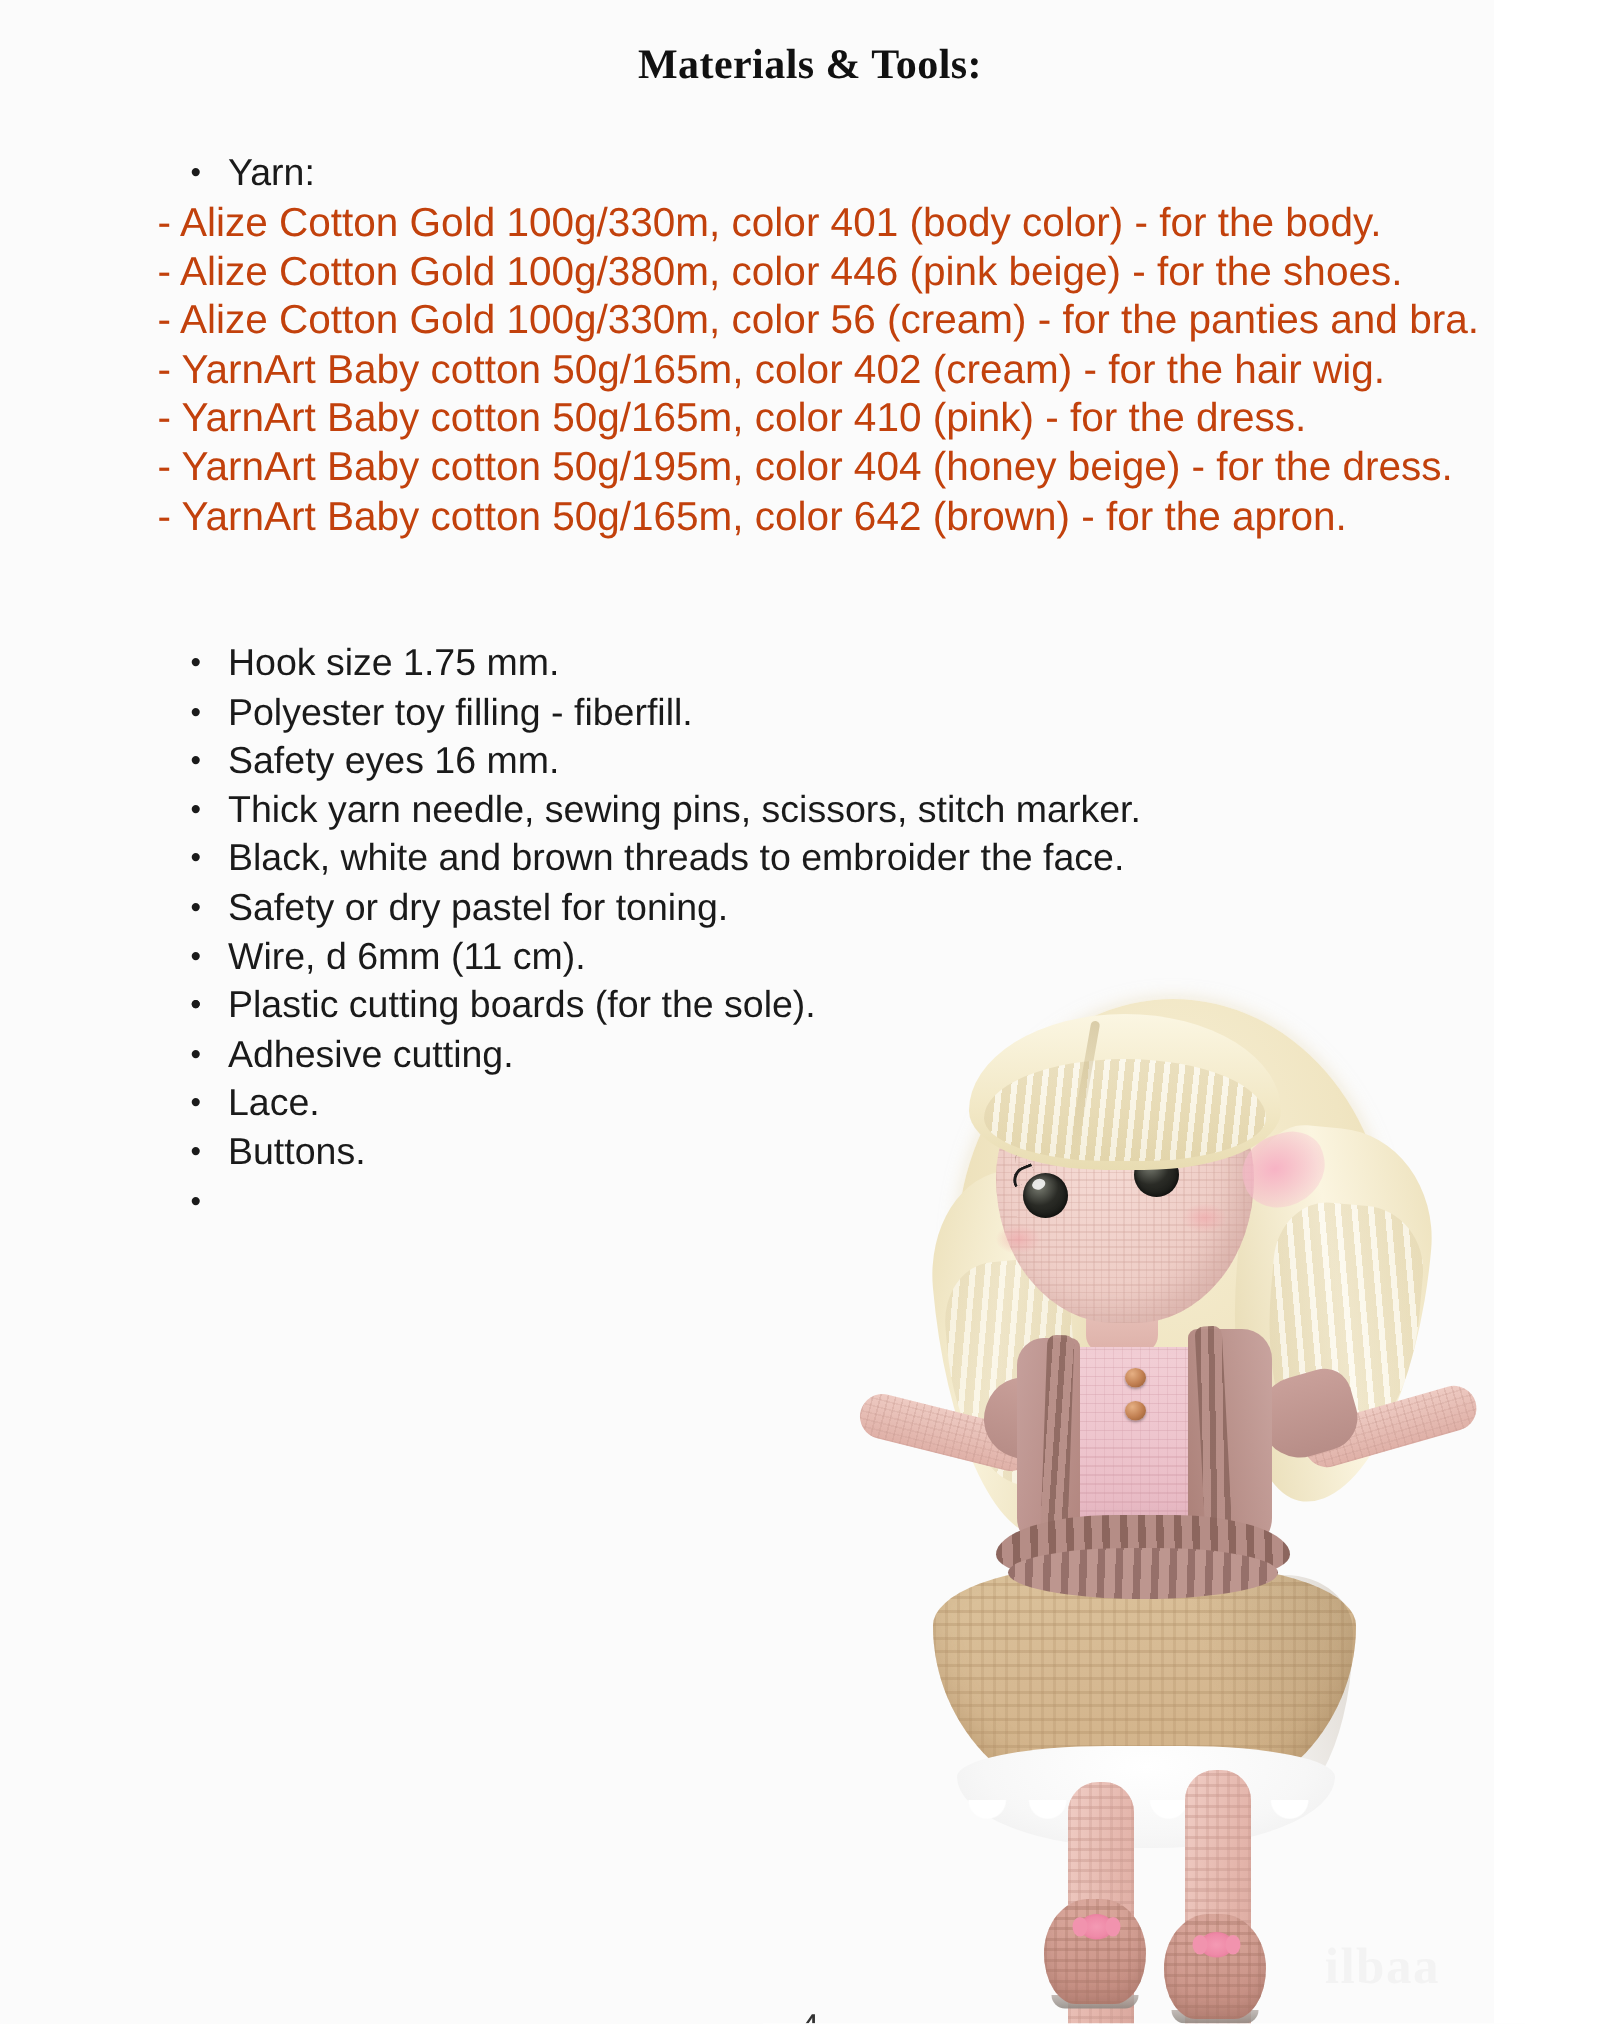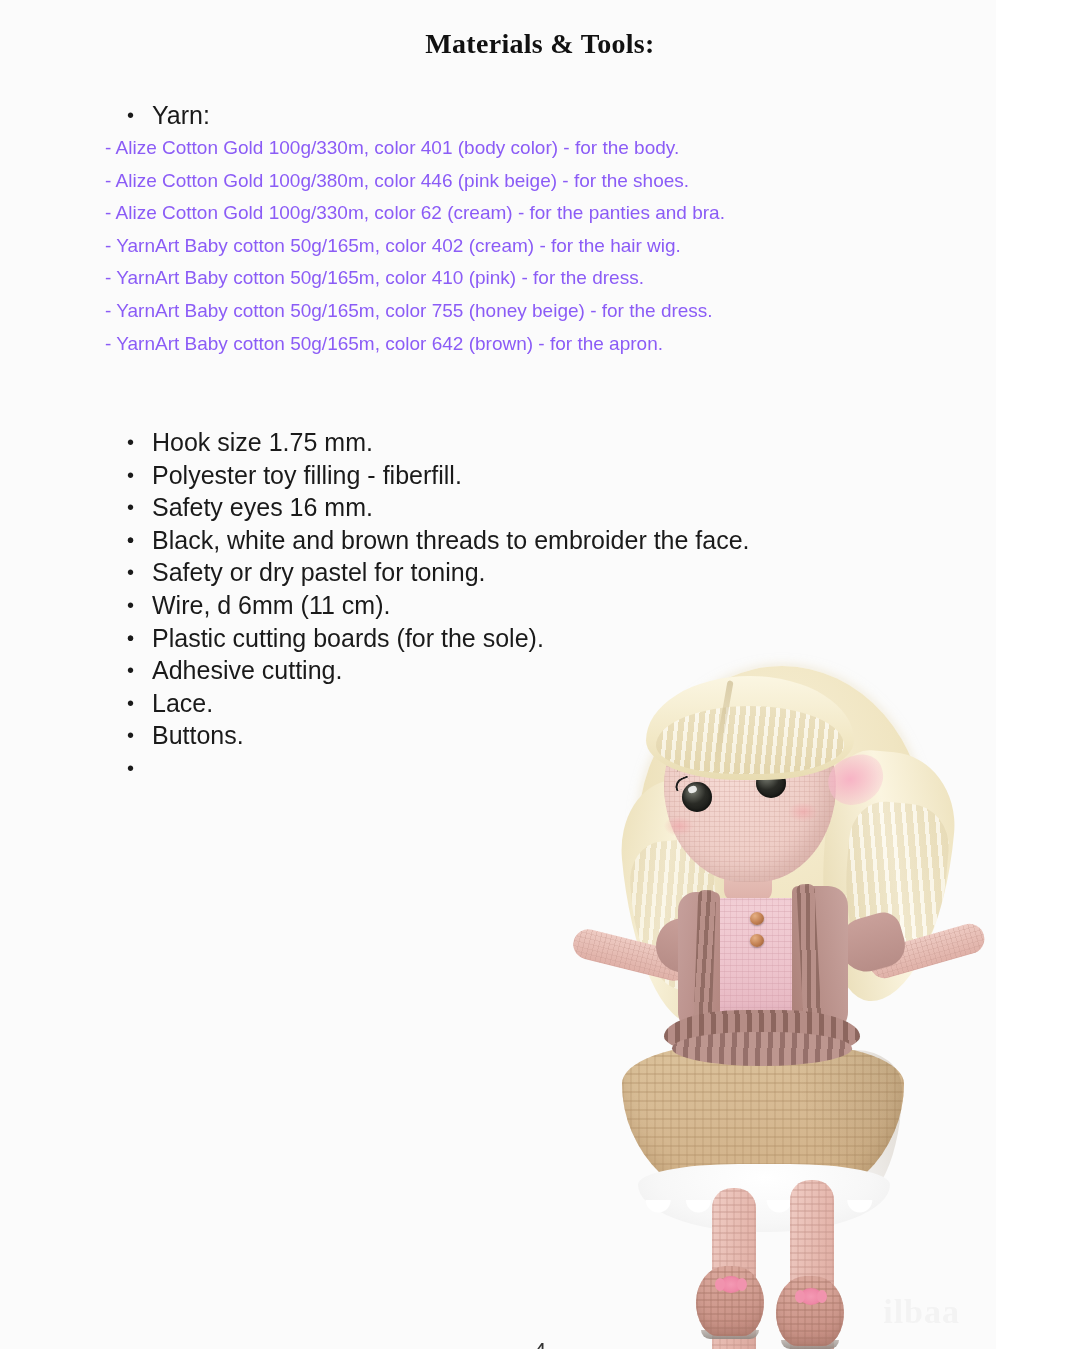--- a/index.html
+++ b/index.html
@@ -47,24 +47,24 @@
     color: #1a1a1a;
   }
   .yarn-head .bullet {
     position: absolute;
     left: 22px;
     top: 0;
     font-size: 20px;
     line-height: 33px;
   }
   .yarn-line {
-    font-size: 19px;
+    font-size: 27px;
     line-height: 32.6px;
     white-space: nowrap;
-    color: #8b5cf6;
+    color: #c2410c;
   }
 
   
   .tools-list {
     position: absolute;
     left: 105px;
     top: 426px;
     width: 800px;
     list-style: none;
     margin: 0;
@@ -478,32 +478,32 @@
 
   <div class="doc-title">Materials &amp; Tools:</div>
 
   <div class="yarn-block">
     <div class="yarn-head">
       <span class="bullet">•</span>
       <span>Yarn:</span>
     </div>
     <div class="yarn-line">- Alize Cotton Gold 100g/330m, color 401 (body color) - for the body.</div>
     <div class="yarn-line">- Alize Cotton Gold 100g/380m, color 446 (pink beige) - for the shoes.</div>
-    <div class="yarn-line">- Alize Cotton Gold 100g/330m, color 62 (cream) - for the panties and bra.</div>
+    <div class="yarn-line">- Alize Cotton Gold 100g/330m, color 56 (cream) - for the panties and bra.</div>
     <div class="yarn-line">- YarnArt Baby cotton 50g/165m, color 402 (cream) - for the hair wig.</div>
     <div class="yarn-line">- YarnArt Baby cotton 50g/165m, color 410 (pink) - for the dress.</div>
-    <div class="yarn-line">- YarnArt Baby cotton 50g/165m, color 755 (honey beige) - for the dress.</div>
+    <div class="yarn-line">- YarnArt Baby cotton 50g/195m, color 404 (honey beige) - for the dress.</div>
     <div class="yarn-line">- YarnArt Baby cotton 50g/165m, color 642 (brown) - for the apron.</div>
   </div>
 
   <ul class="tools-list">
     <li><span class="bullet">•</span><span>Hook size 1.75 mm.</span></li>
     <li><span class="bullet">•</span><span>Polyester toy filling - fiberfill.</span></li>
     <li><span class="bullet">•</span><span>Safety eyes 16 mm.</span></li>
-    <li><span class="bullet">•</span></li>
+    <li><span class="bullet">•</span><span>Thick yarn needle, sewing pins, scissors, stitch marker.</span></li>
     <li><span class="bullet">•</span><span>Black, white and brown threads to embroider the face.</span></li>
     <li><span class="bullet">•</span><span>Safety or dry pastel for toning.</span></li>
     <li><span class="bullet">•</span><span>Wire, d 6mm (11 cm).</span></li>
     <li><span class="bullet">•</span></li>
     <li><span class="bullet">•</span><span>Plastic cutting boards (for the sole).</span></li>
     <li><span class="bullet">•</span><span>Adhesive cutting.</span></li>
     <li><span class="bullet">•</span><span>Lace.</span></li>
     <li><span class="bullet">•</span><span>Buttons.</span></li>
     <li><span class="bullet">•</span></li>
   </ul>

